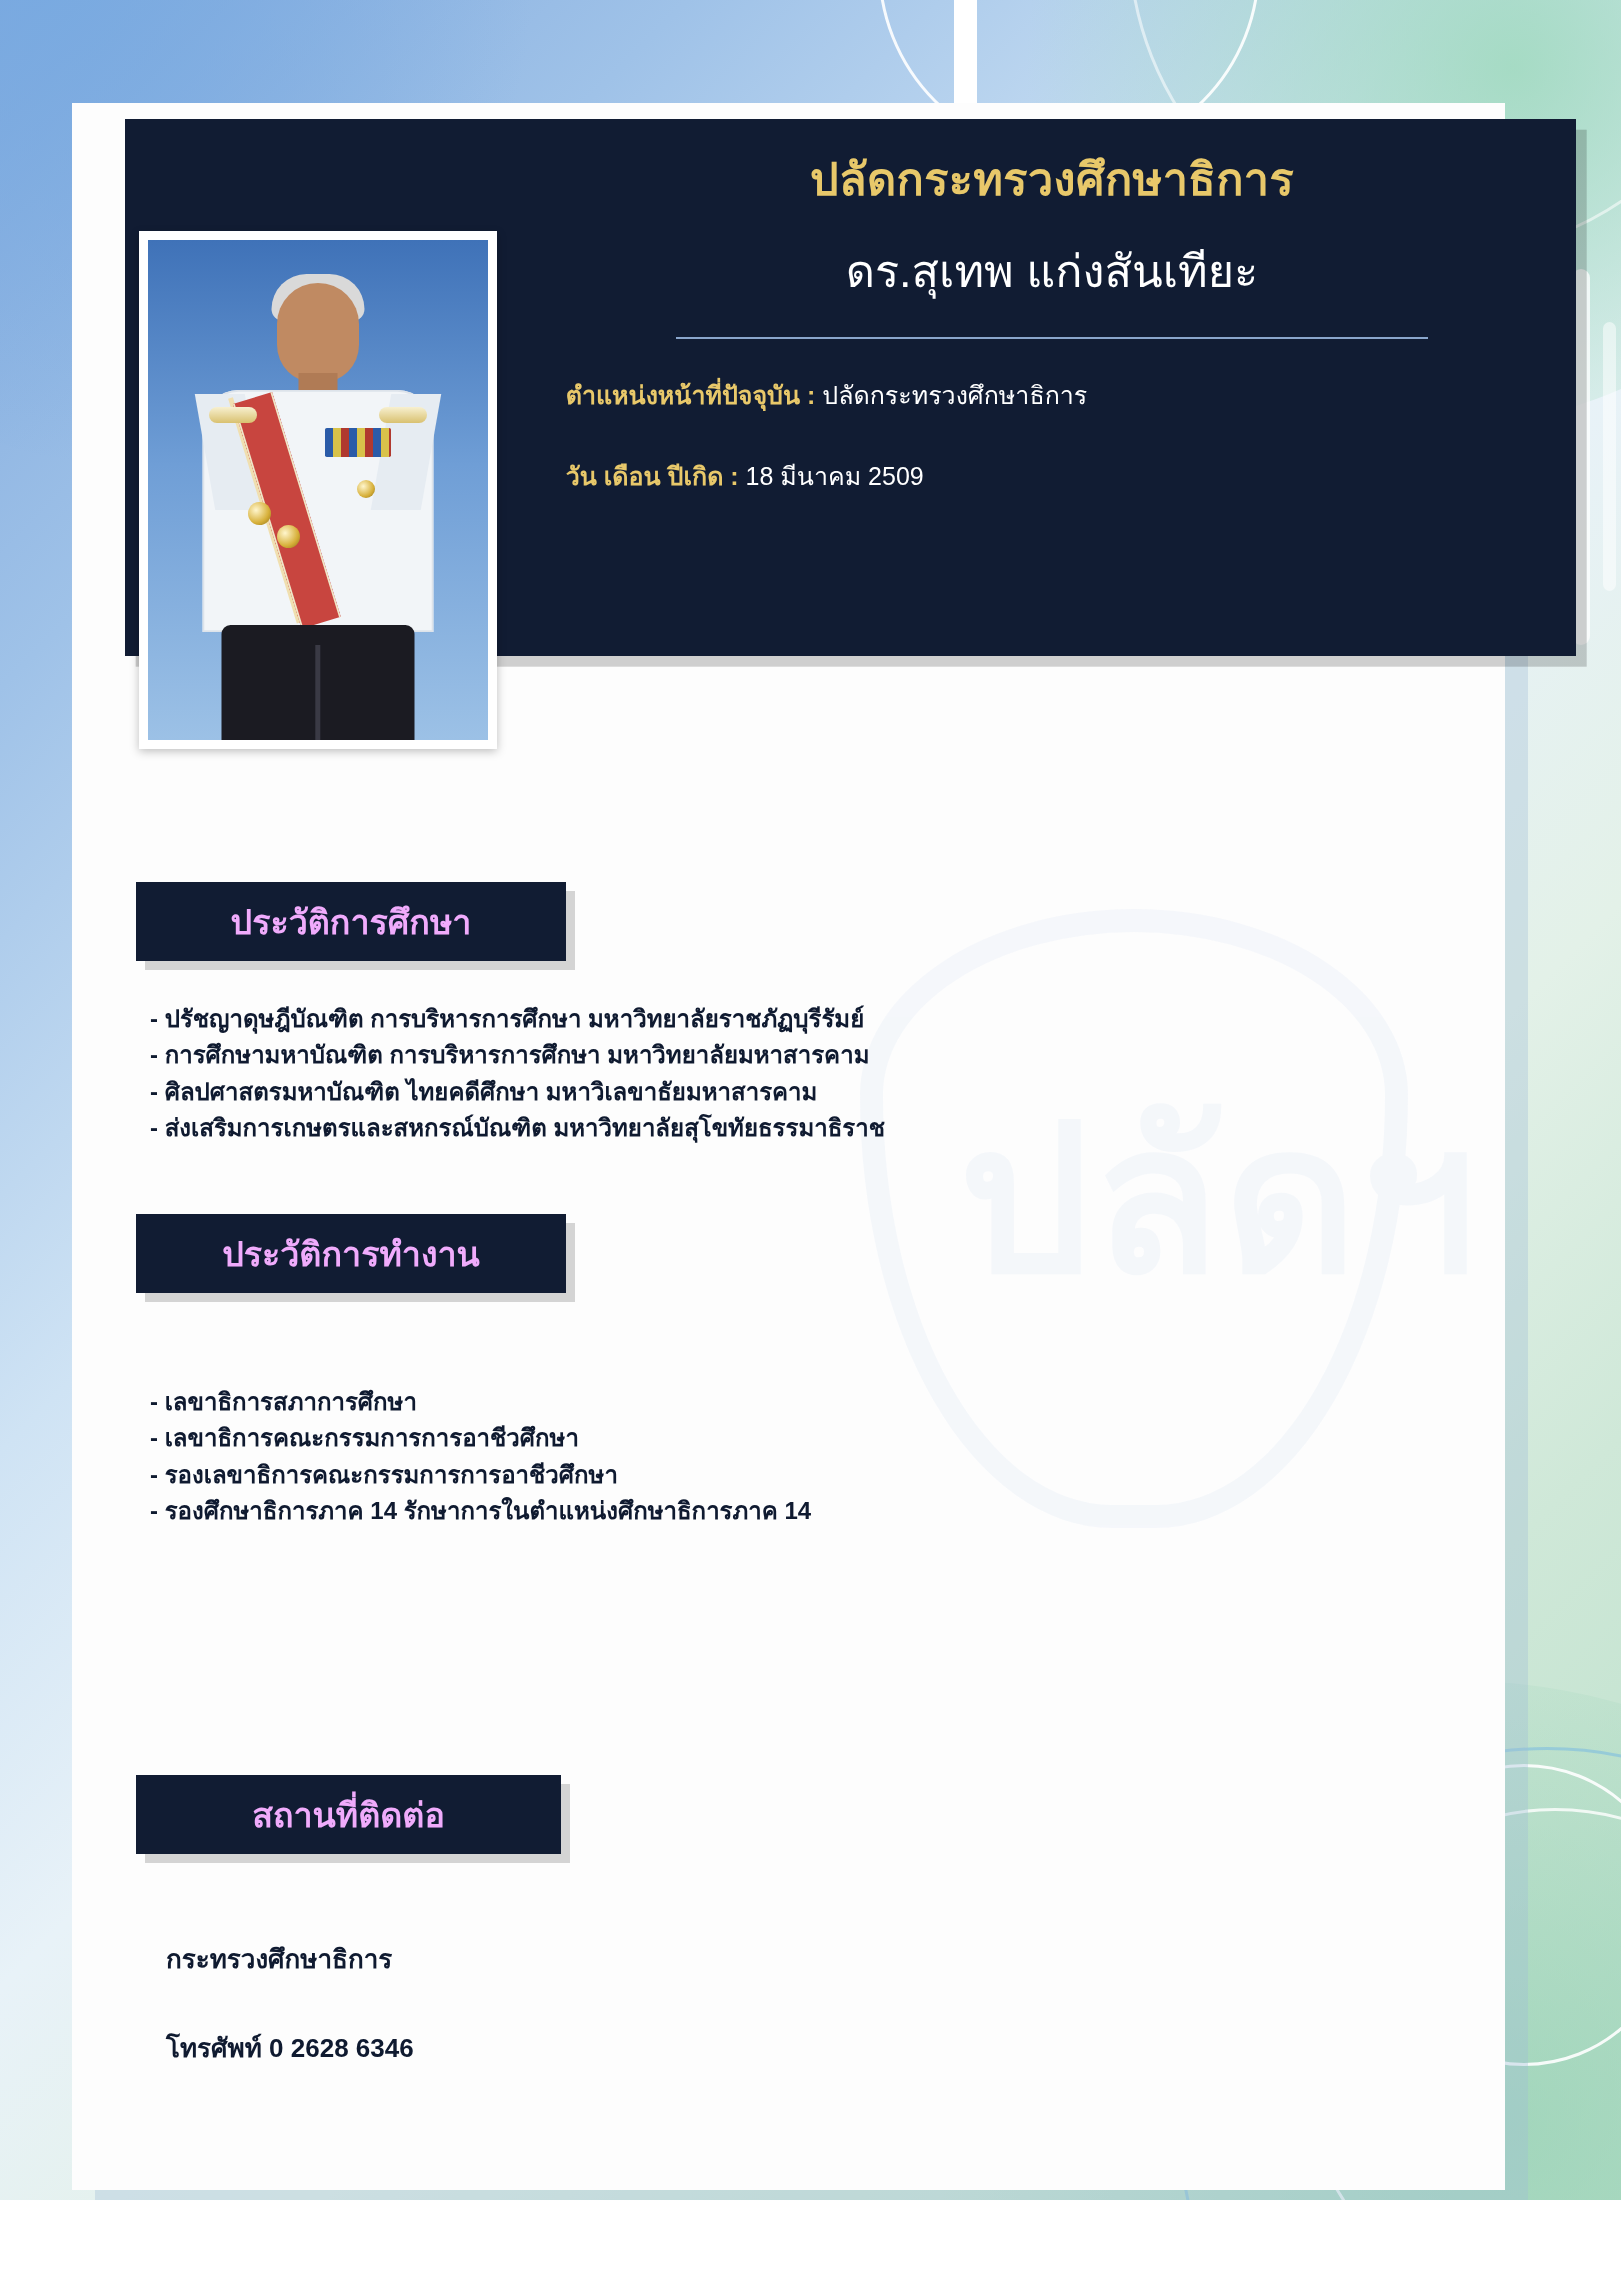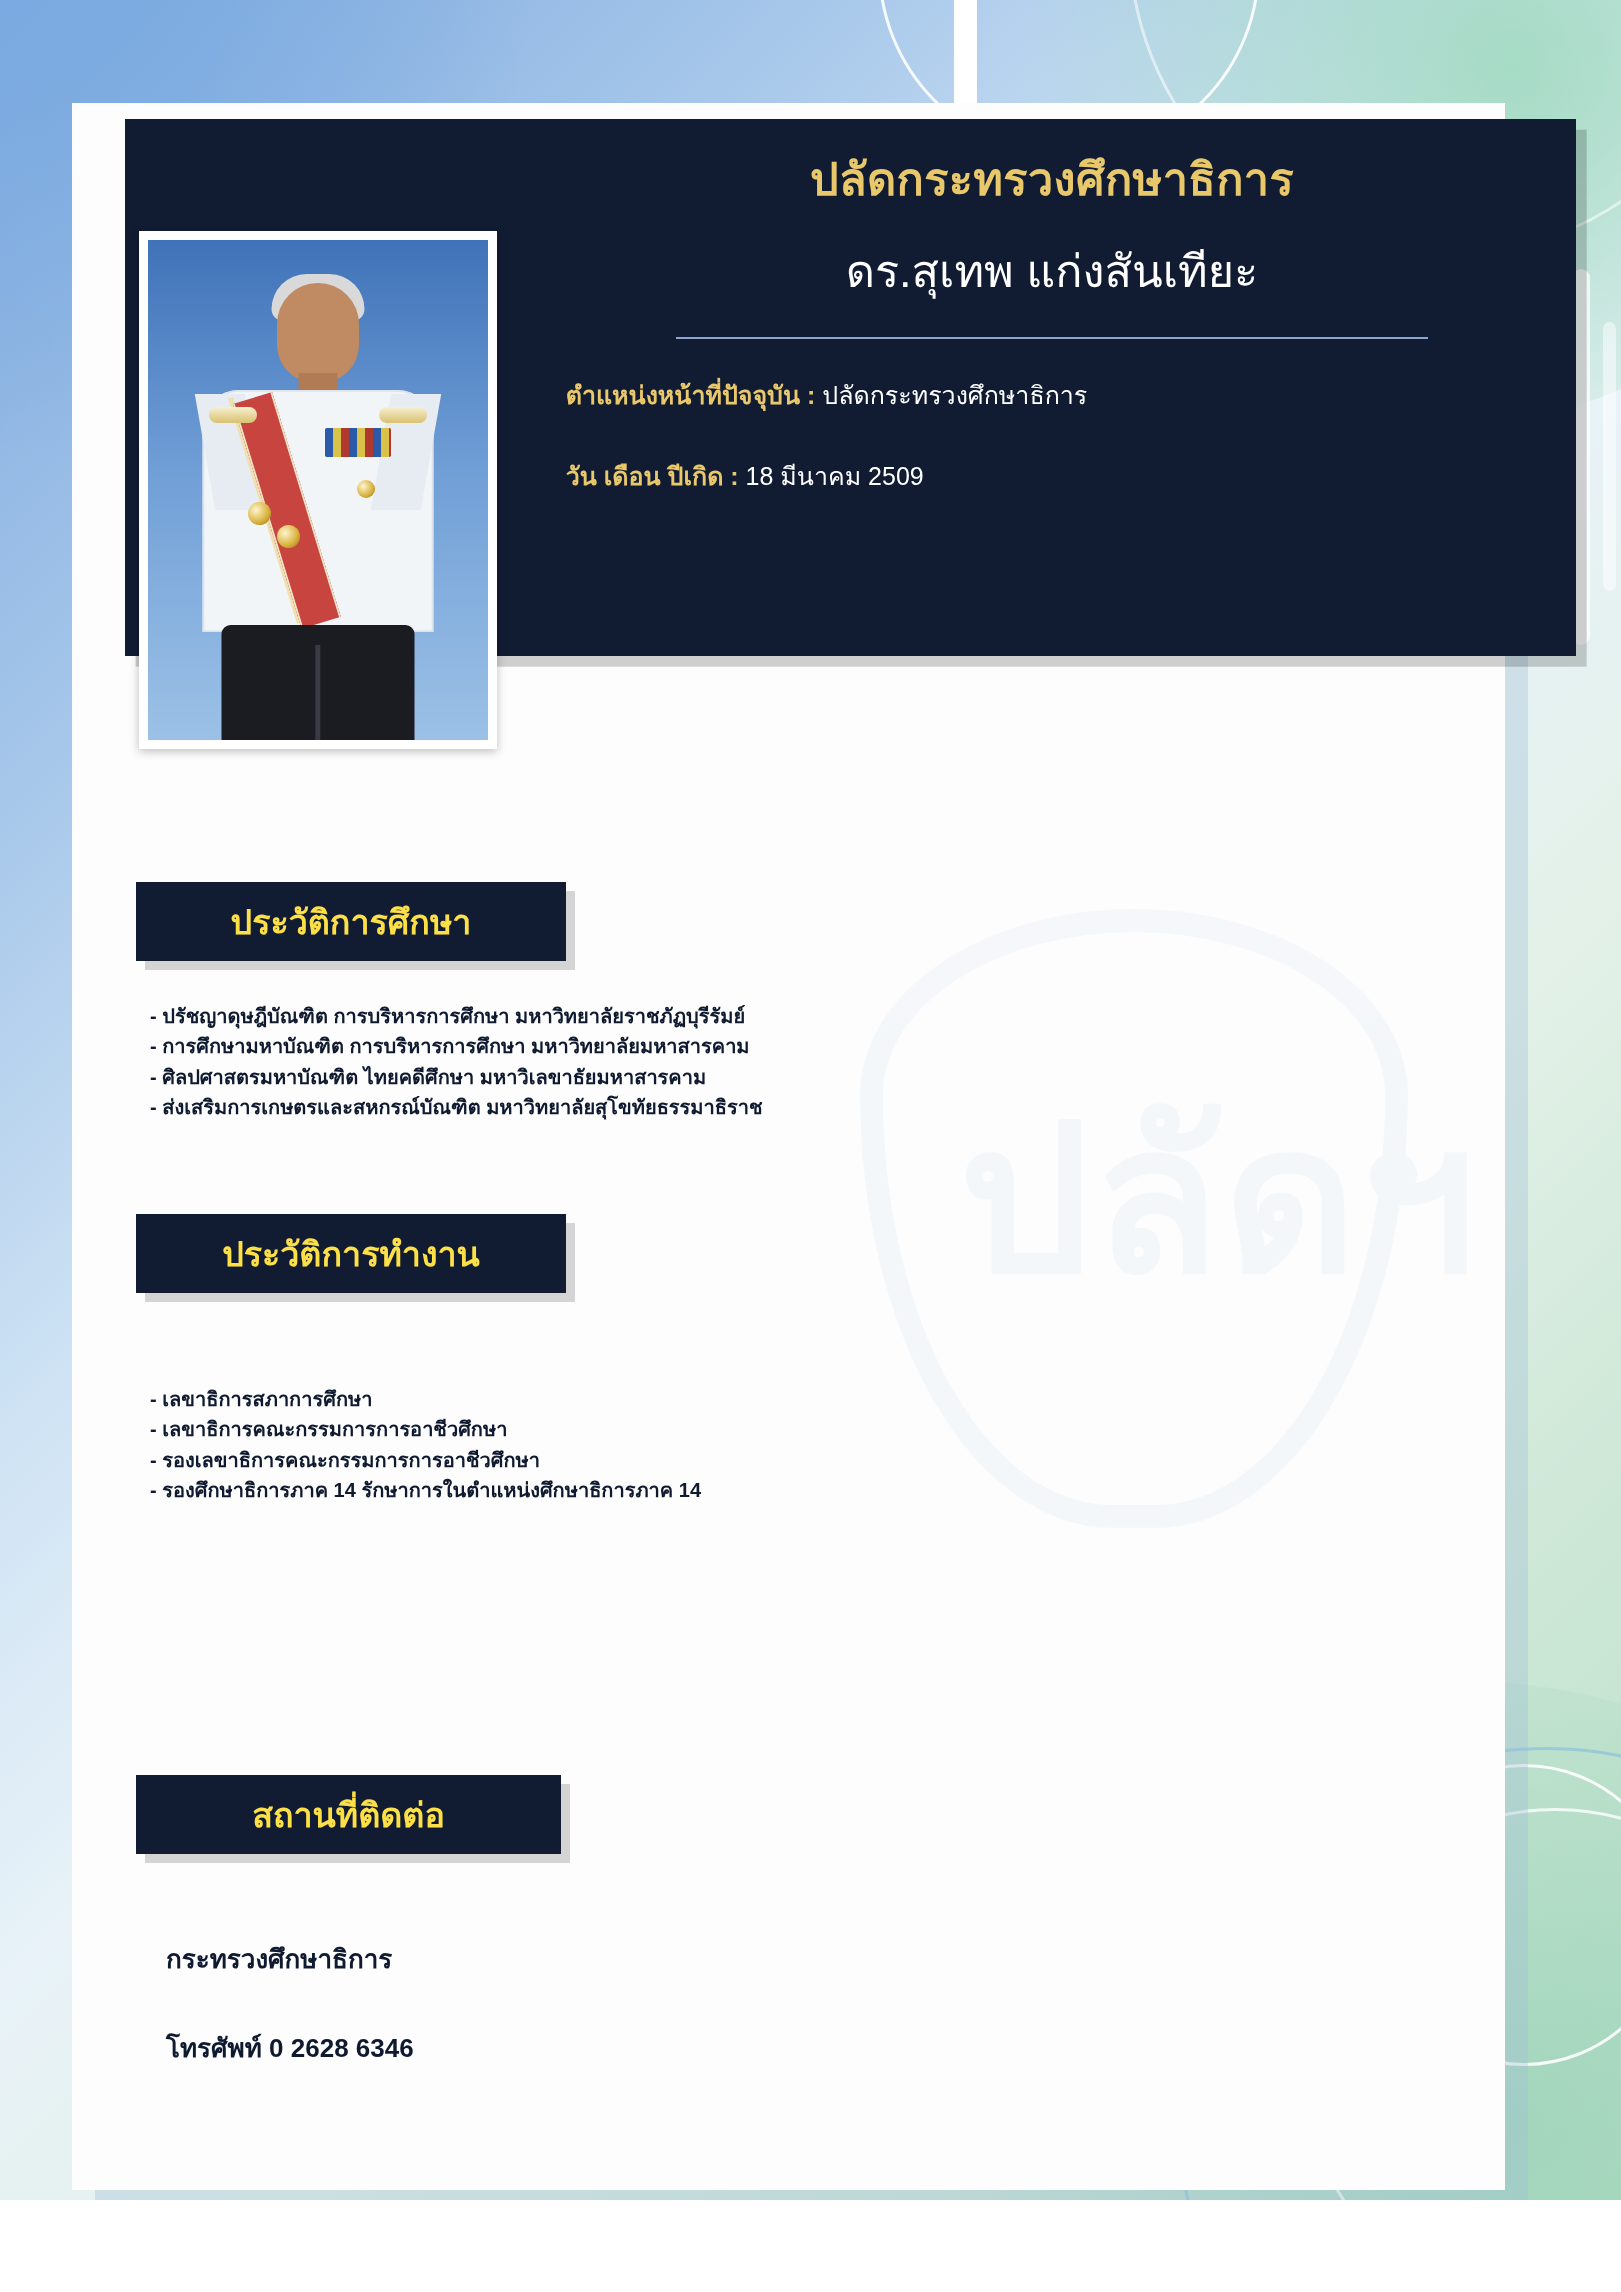--- a/index.html
+++ b/index.html
@@ -253,28 +253,28 @@
     height: 79px;
     background: #111c33;
     box-shadow: 9px 9px 0 rgba(0,0,0,0.16);
     display: flex;
     align-items: center;
     justify-content: center;
     padding: 0 30px;
     box-sizing: border-box;
   }
   .sec-head span {
-    color: #fde047;
+    color: #f0abfc;
     font-size: 34px;
     font-weight: 700;
   }
   .sec-list {
     position: absolute;
     color: #0f1a30;
-    font-size: 20px;
+    font-size: 24px;
     font-weight: 700;
     line-height: 1.52;
   }
   .sec-list div { white-space: nowrap; }
 
   #edu-head { left: 136px; top: 882px; width: 430px; }
   #edu-list { left: 150px; top: 1001px; }
 
   #work-head { left: 136px; top: 1214px; width: 430px; }
   #work-list { left: 150px; top: 1384px; }

